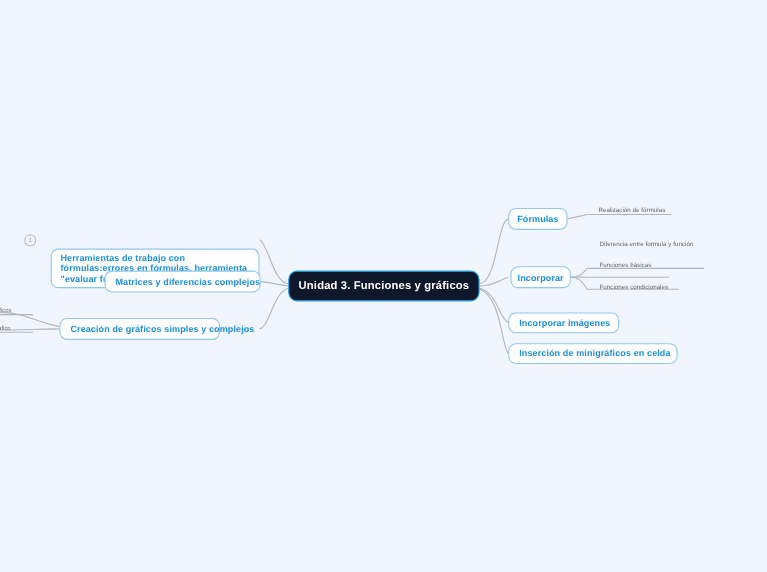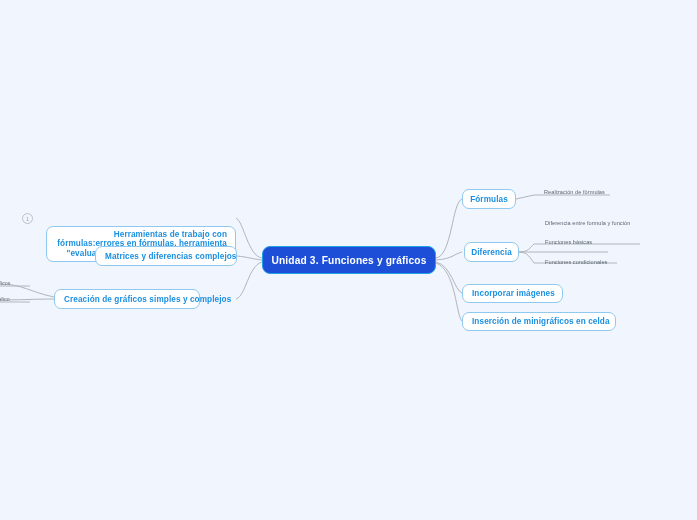--- a/index.html
+++ b/index.html
@@ -20,27 +20,26 @@
     border:1.3px solid #8fc9ef;
     border-radius:7px;
     color:#1b8fe0;
     font-weight:bold;
     font-size:8.2px;
     letter-spacing:.1px;
     display:flex;
     align-items:center;
     padding:0 9px;
     white-space:nowrap;
-    text-align:right;
   }
   .node.multi{white-space:normal;line-height:9.6px;padding:0 8px;margin-top:26px;}
 
   .center-node{
     position:absolute;
-    background:#1d4ed8;
+    background:#0f172a;
     border:1px solid #22a0e8;
     border-radius:8px;
     color:#ffffff;
     font-weight:bold;
     font-size:10.2px;
     letter-spacing:.15px;
     display:flex;align-items:center;justify-content:center;
     box-sizing:border-box;
     white-space:nowrap;
   }
@@ -141,21 +140,21 @@
   </div>
 
   <div class="node" style="left:462px;top:189px;width:54px;height:20px;justify-content:center;">
     <span>Fórmulas</span>
   </div>
   <div class="subitem" style="left:544px;top:188px;">
     <span>Realización de fórmulas</span>
   </div>
 
   <div class="node" style="left:464px;top:242px;width:55px;height:20px;justify-content:center;">
-    <span>Diferencia</span>
+    <span>Incorporar</span>
   </div>
   <div class="subitem" style="left:545px;top:219px;">
     <span>Diferencia entre formula y función</span>
   </div>
   <div class="subitem" style="left:545px;top:238px;">
     <span>Funciones básicas</span>
   </div>
   <div class="subitem" style="left:545px;top:258px;">
     <span>Funciones condicionales</span>
   </div>

